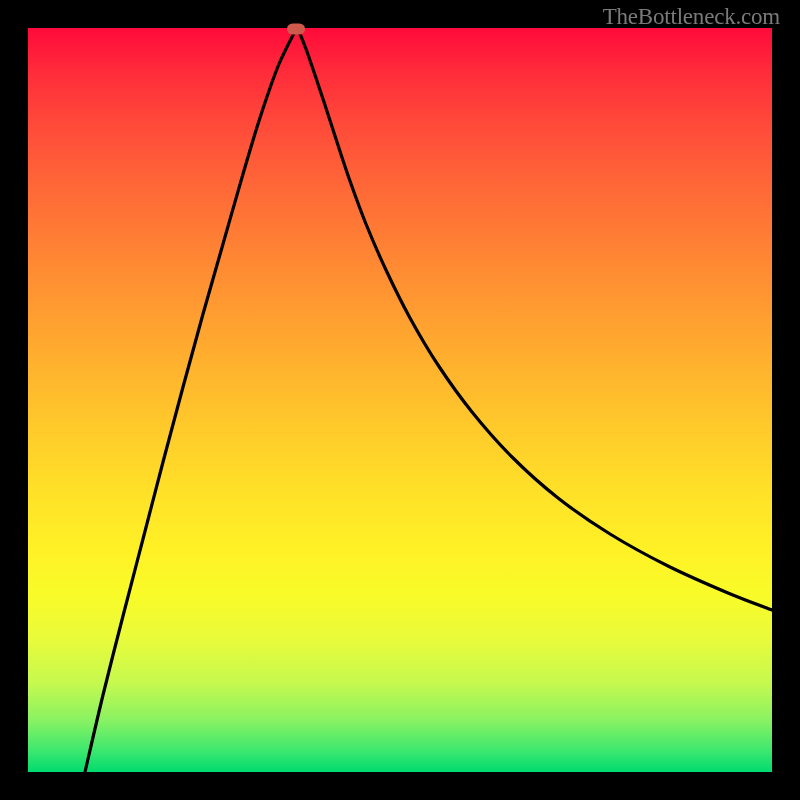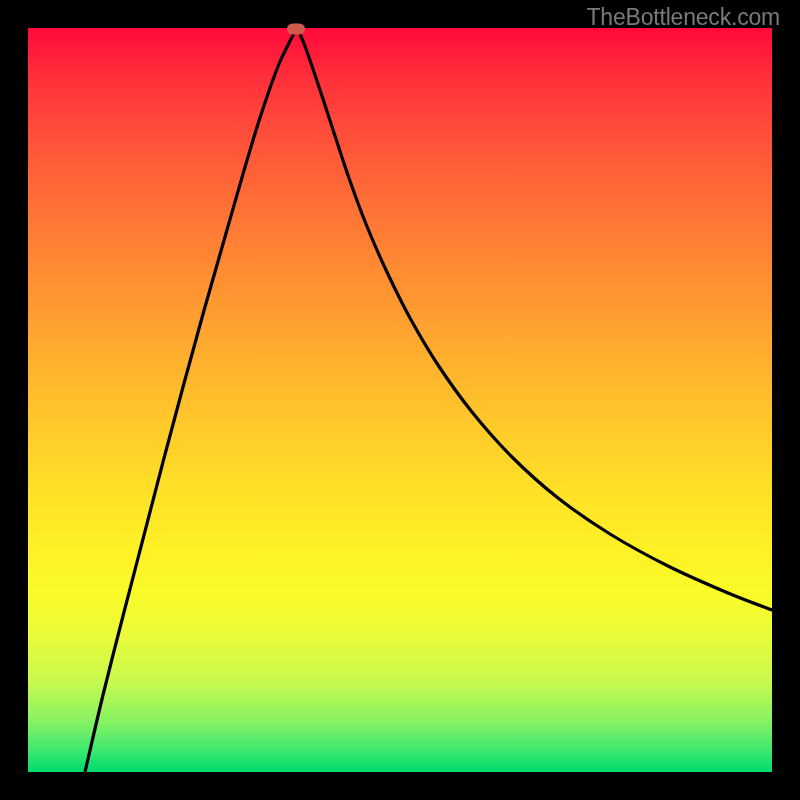--- a/index.html
+++ b/index.html
@@ -44,20 +44,21 @@
       #00db6e 100%);
   }
   .watermark {
     position: absolute;
     top: 4px;
     right: 20px;
     color: #7a7a7a;
     font-size: 23px;
     font-weight: 400;
     letter-spacing: -0.2px;
+    font-family: Liberation Serif, serif;
   }
   svg.curve {
     position: absolute;
     left: 0;
     top: 0;
     width: 744px;
     height: 744px;
     overflow: visible;
   }
   .minpoint {

